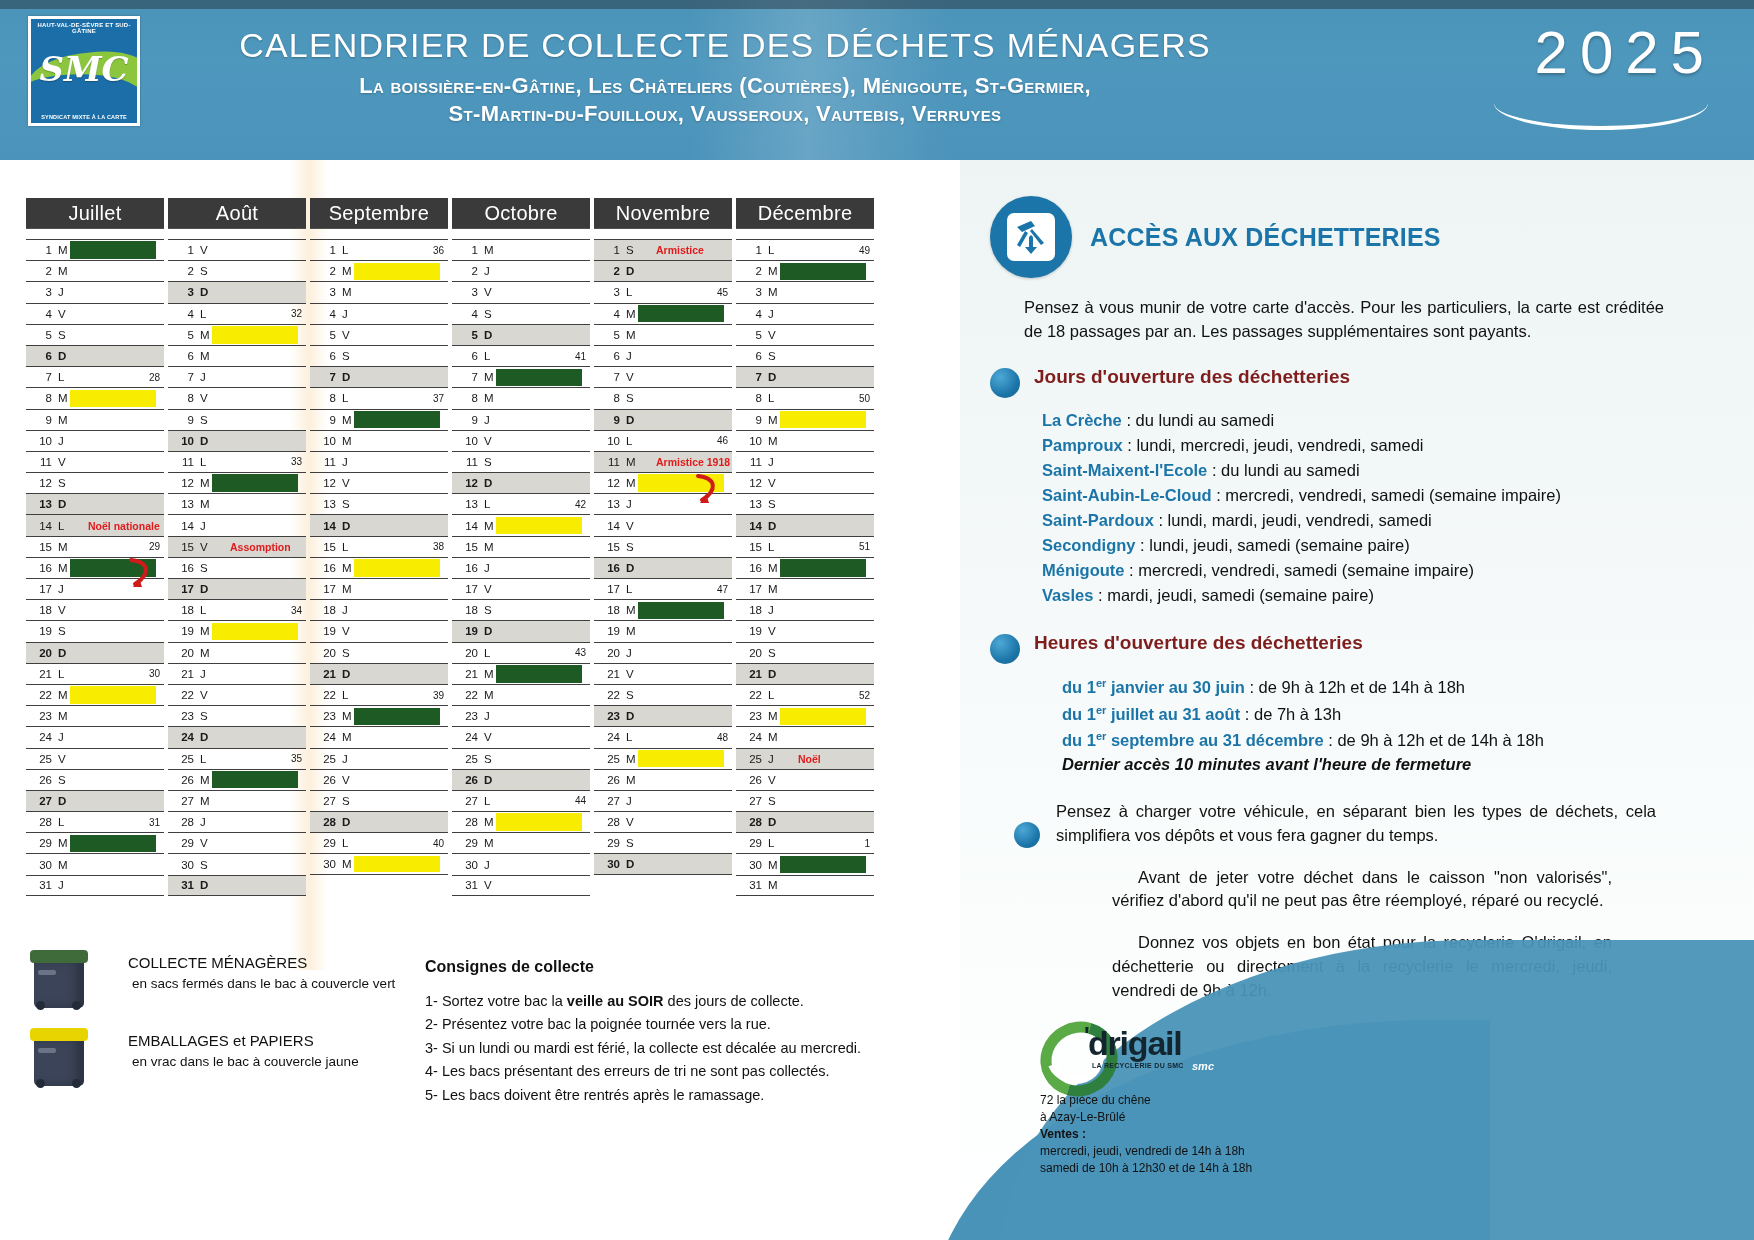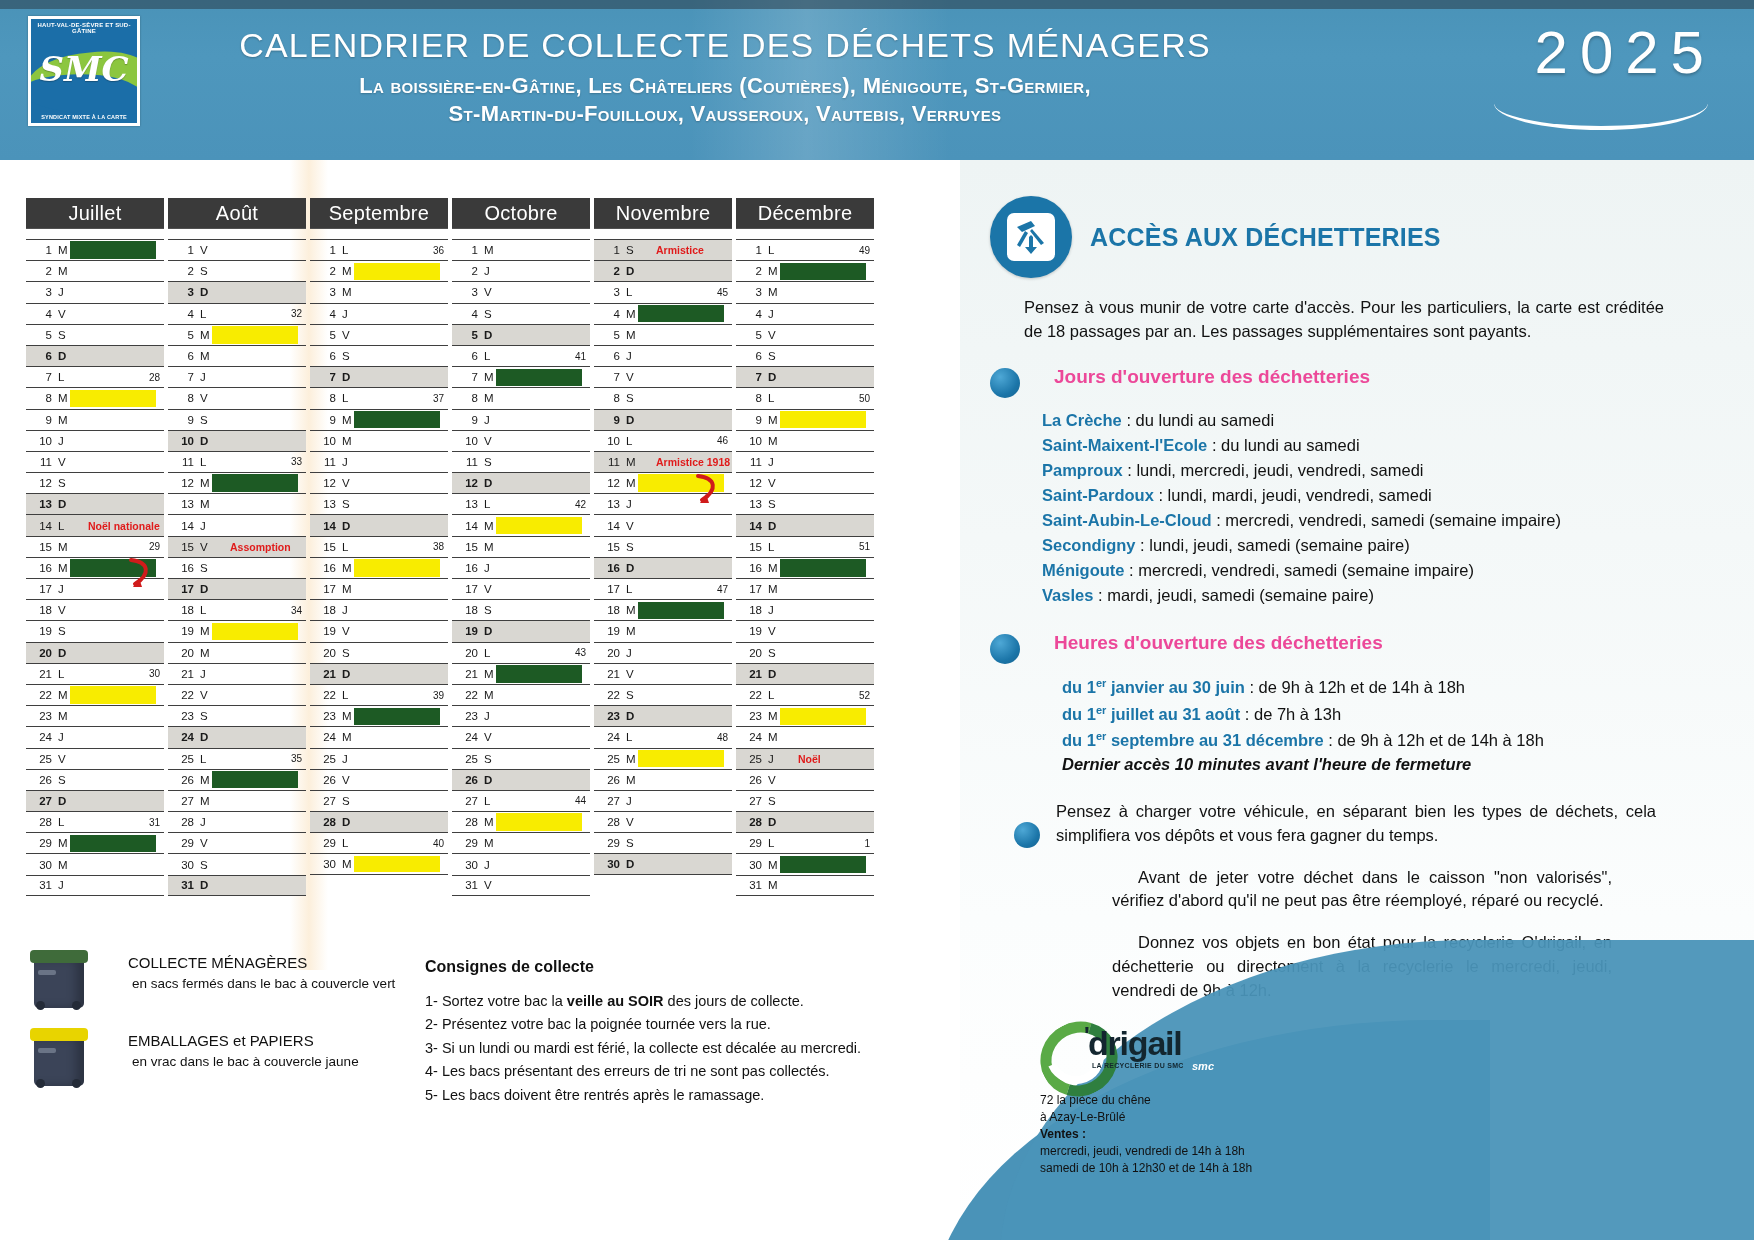--- a/index.html
+++ b/index.html
@@ -209,21 +209,21 @@
     font-size:16.5px;color:#111;line-height:1.45;text-align:justify;
     margin:0 0 22px 34px;width:640px;
   }
   .sect{display:flex;align-items:flex-start;gap:14px;margin-bottom:10px;}
   .bullet{
     width:30px;height:30px;border-radius:50%;background:#1b75a8;flex:0 0 auto;
     margin-top:2px;
     background:radial-gradient(circle at 34% 30%,#4ea8d6 0%,#1b75a8 62%,#17638f 100%);
   }
   .bullet.sm{width:26px;height:26px;}
-  .sect-title{font-size:19px;font-weight:bold;color:#ec4899;margin-left:20px;}
+  .sect-title{font-size:19px;font-weight:bold;color:#7f1d1d;}
   .dlist{margin:4px 0 0 52px;}
   .dline{font-size:16.5px;line-height:1.52;color:#111;}
   .dline b{color:#1b75a8;font-weight:bold;}
   .hlist{margin:6px 0 0 72px;}
   .hline{font-size:16.5px;line-height:1.58;color:#111;}
   .hline b{color:#1b75a8;font-weight:bold;}
   .hline sup{font-size:11px;}
   .hnote{font-size:16.5px;font-weight:bold;font-style:italic;color:#111;margin-top:2px;}
   .tip{display:flex;align-items:flex-end;gap:16px;margin:26px 0 0 24px;}
   .tip-txt{font-size:16.5px;line-height:1.45;color:#111;text-align:justify;width:600px;}
@@ -1161,24 +1161,24 @@
   </div>
 
   <p class="rp-para">Pensez à vous munir de votre carte d'accès. Pour les particuliers, la carte est créditée de 18 passages par an. Les passages supplémentaires sont payants.</p>
 
   <div class="sect">
     <div class="bullet"></div>
     <div class="sect-title">Jours d'ouverture des déchetteries</div>
   </div>
   <div class="dlist" id="dlist">
       <div class="dline"><b>La Crèche</b><span> : du lundi au samedi</span></div>
+      <div class="dline"><b>Pamproux</b><span> : lundi, mercredi, jeudi, vendredi, samedi</span></div>
       <div class="dline"><b>Saint-Maixent-l'Ecole</b><span> : du lundi au samedi</span></div>
-      <div class="dline"><b>Pamproux</b><span> : lundi, mercredi, jeudi, vendredi, samedi</span></div>
+      <div class="dline"><b>Saint-Aubin-Le-Cloud</b><span> : mercredi, vendredi, samedi (semaine impaire)</span></div>
       <div class="dline"><b>Saint-Pardoux</b><span> : lundi, mardi, jeudi, vendredi, samedi</span></div>
-      <div class="dline"><b>Saint-Aubin-Le-Cloud</b><span> : mercredi, vendredi, samedi (semaine impaire)</span></div>
       <div class="dline"><b>Secondigny</b><span> : lundi, jeudi, samedi (semaine paire)</span></div>
       <div class="dline"><b>Ménigoute</b><span> : mercredi, vendredi, samedi (semaine impaire)</span></div>
       <div class="dline"><b>Vasles</b><span> : mardi, jeudi, samedi (semaine paire)</span></div>
     </div>
 
   <div class="sect" style="margin-top:24px;">
     <div class="bullet"></div>
     <div class="sect-title">Heures d'ouverture des déchetteries</div>
   </div>
   <div class="hlist" id="hlist">

